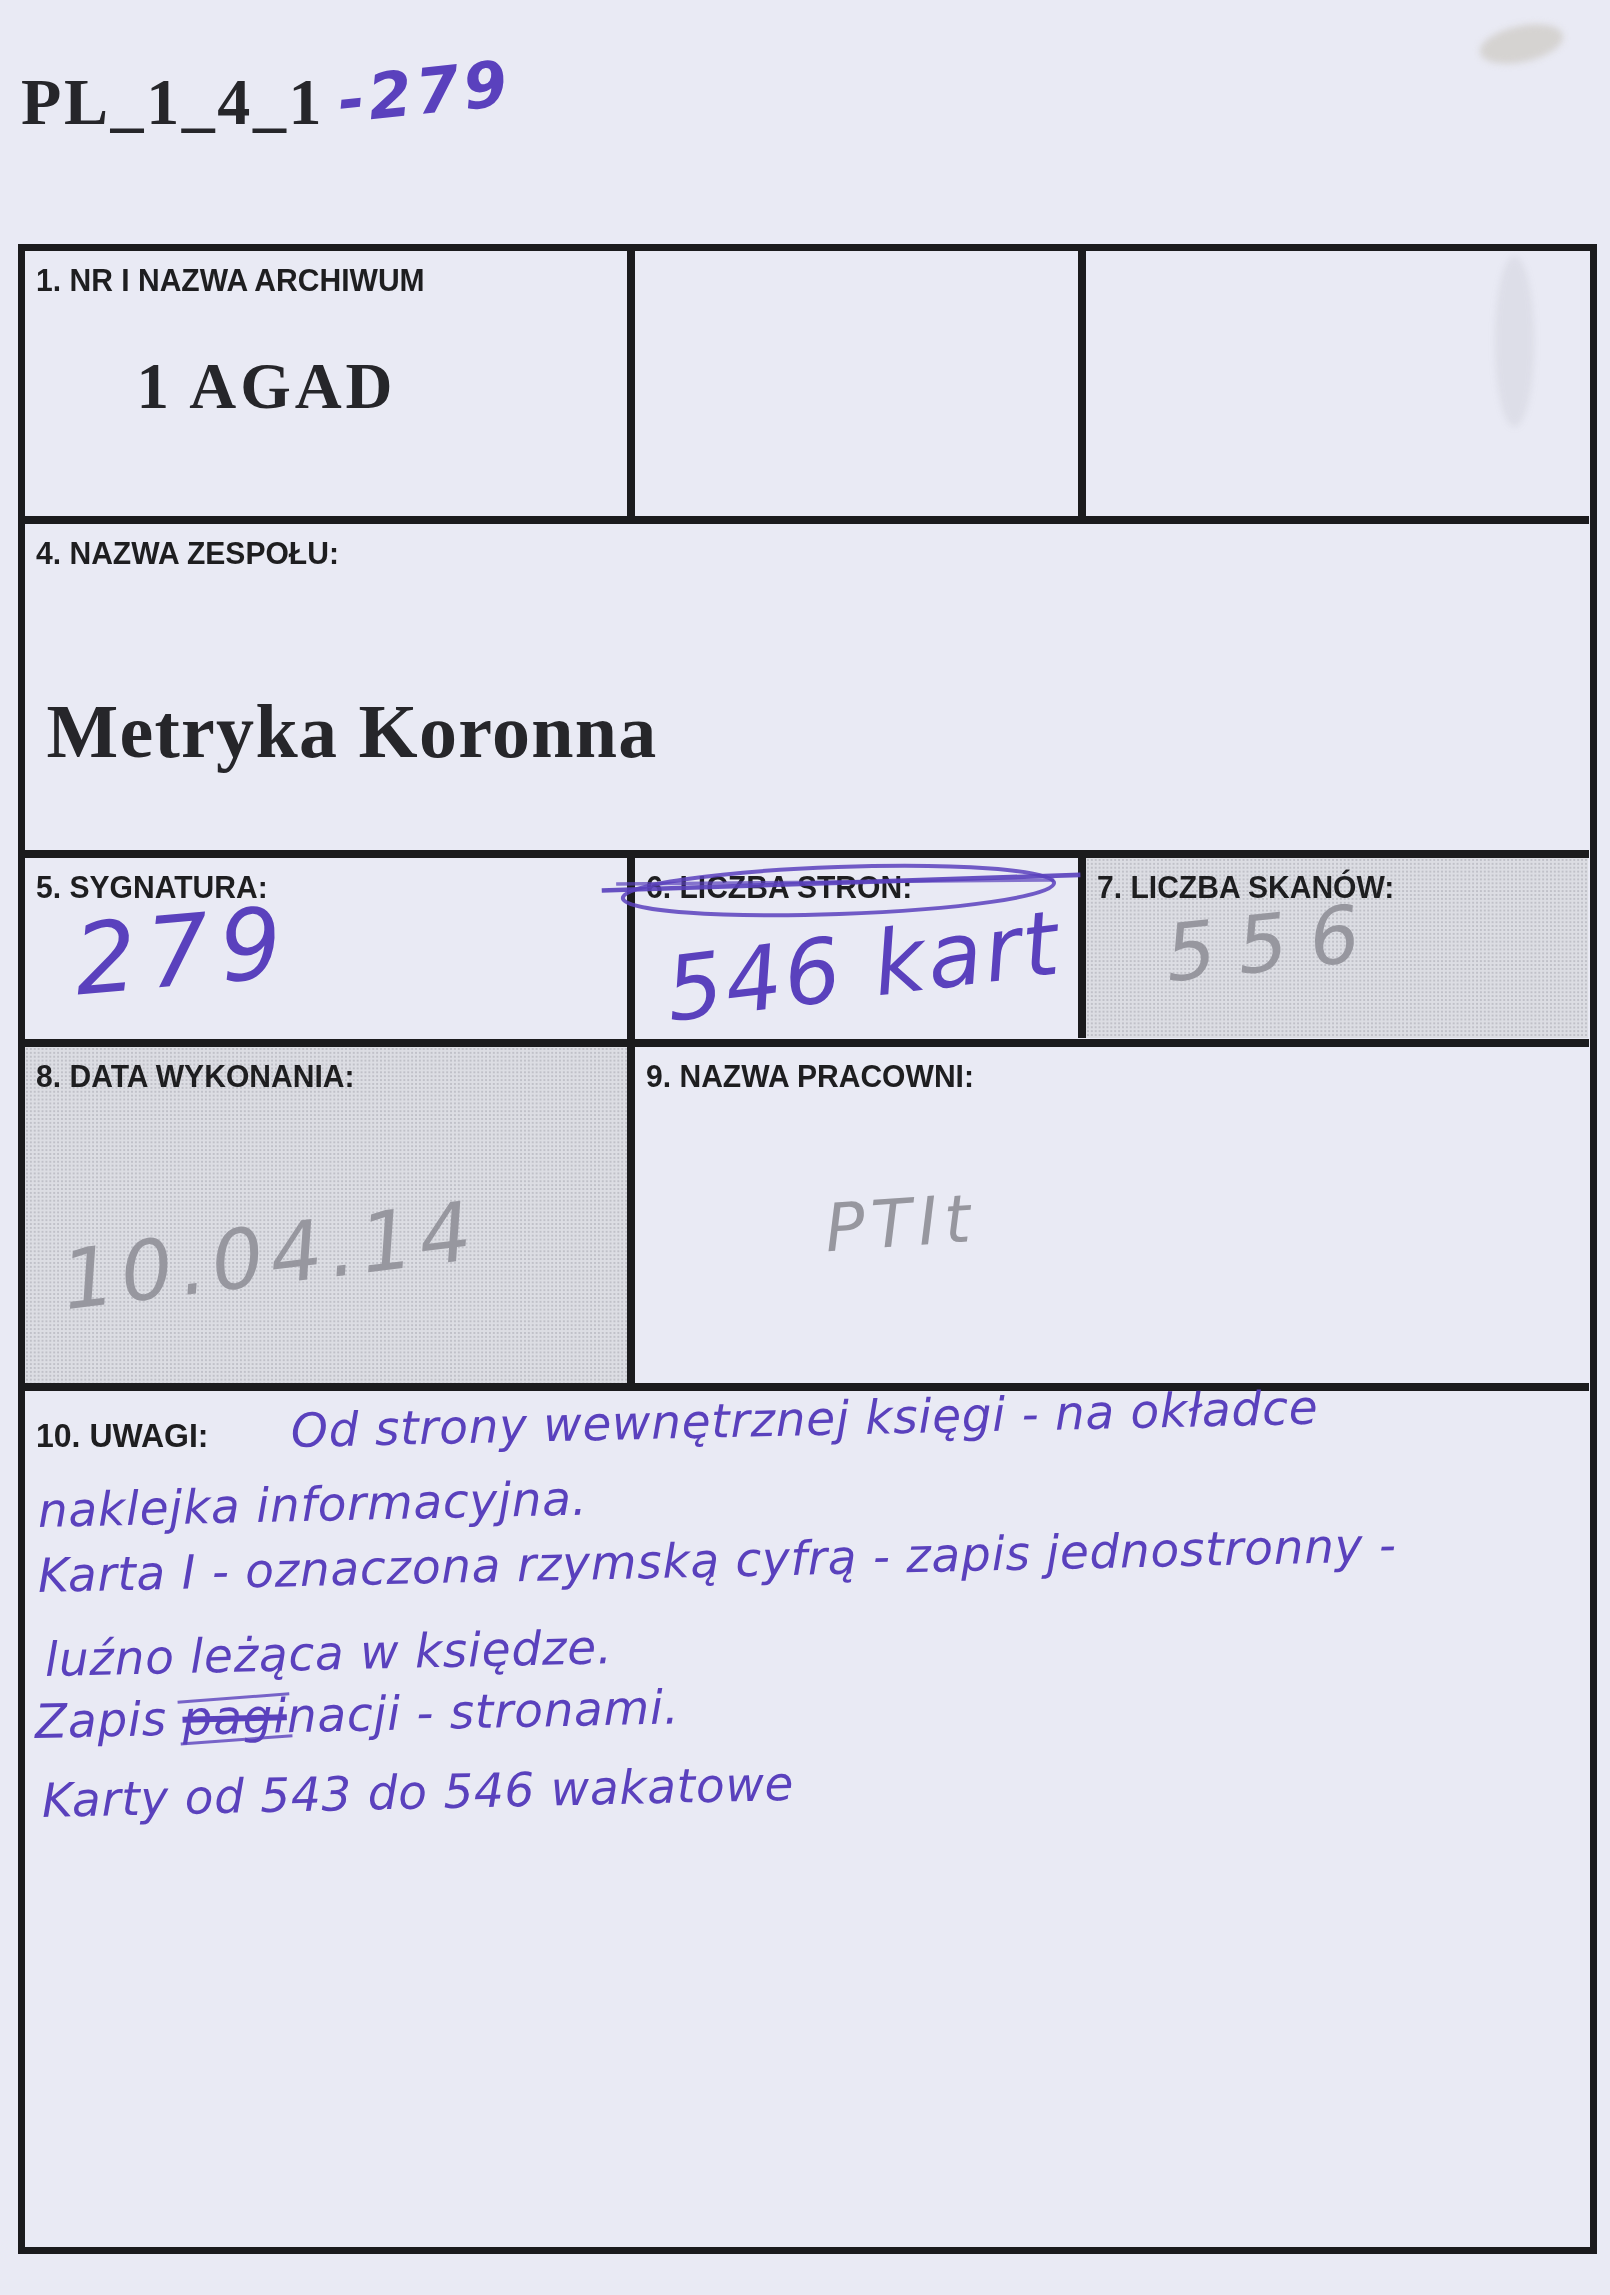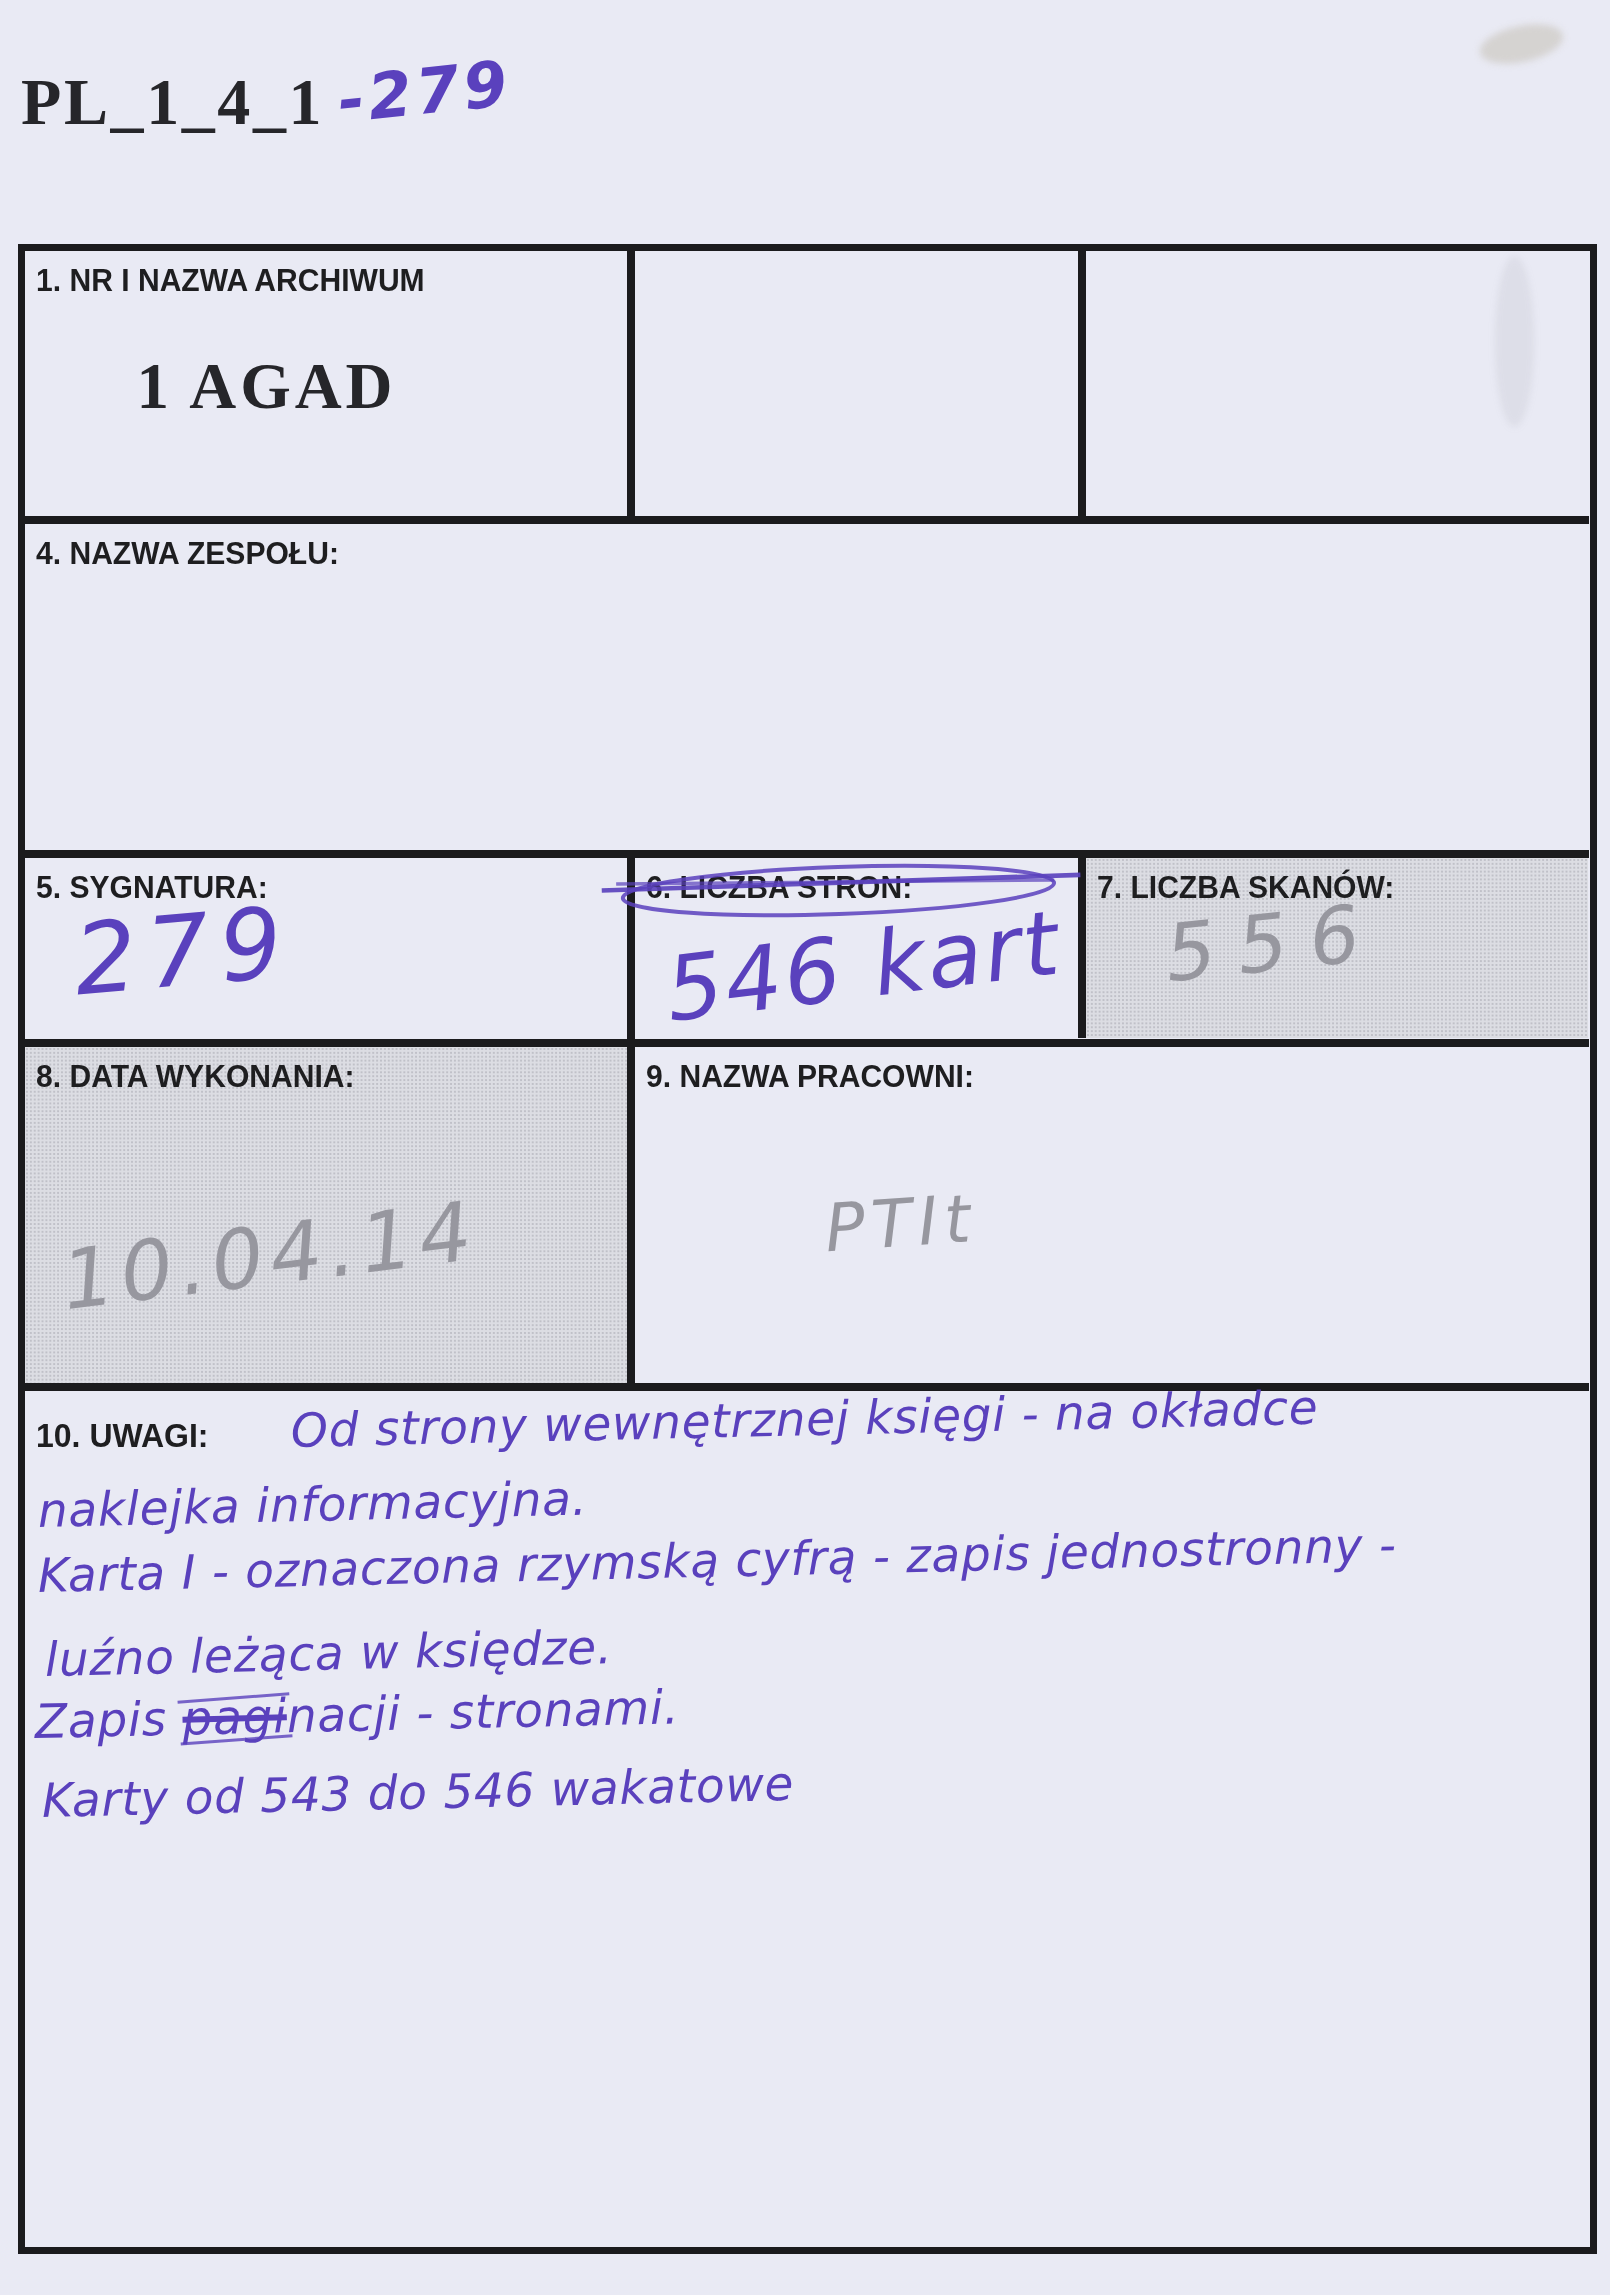--- a/index.html
+++ b/index.html
@@ -108,20 +108,21 @@
     <div class="vline" style="left:1053px;top:0;height:265px"></div>
     <div class="vline" style="left:1053px;top:599px;height:188px"></div>
 
     <div class="cell" style="left:0;top:0;width:602px;height:265px">
       <div class="lbl">1. NR I NAZWA ARCHIWUM</div>
       <div class="serifval" style="left:111px;top:98px;font-size:65px;letter-spacing:3.9px">1 AGAD</div>
     </div>
 
     <div class="cell" style="left:0;top:273px;width:1564px;height:327px">
       <div class="lbl">4. NAZWA ZESPOŁU:</div>
+      <div class="serifval" style="left:21px;top:164px;font-size:76px;letter-spacing:1.3px">Metryka Koronna</div>
     </div>
 
     <div class="cell" style="left:0;top:607px;width:602px;height:180px">
       <div class="lbl">5. SYGNATURA:</div>
       <div class="pen" style="left:49px;top:36px;font-size:98px;letter-spacing:10.5px;transform:rotate(-5deg)">279</div>
     </div>
     <div class="cell" style="left:610px;top:607px;width:443px;height:180px">
       <div class="lbl">6. LICZBA STRON:</div>
       <svg class="strike-svg" width="498" height="85" viewBox="0 0 760 130">
         <line x1="8" y1="62" x2="740" y2="38" stroke="#5a41bd" stroke-width="7" opacity="0.9"></line>

